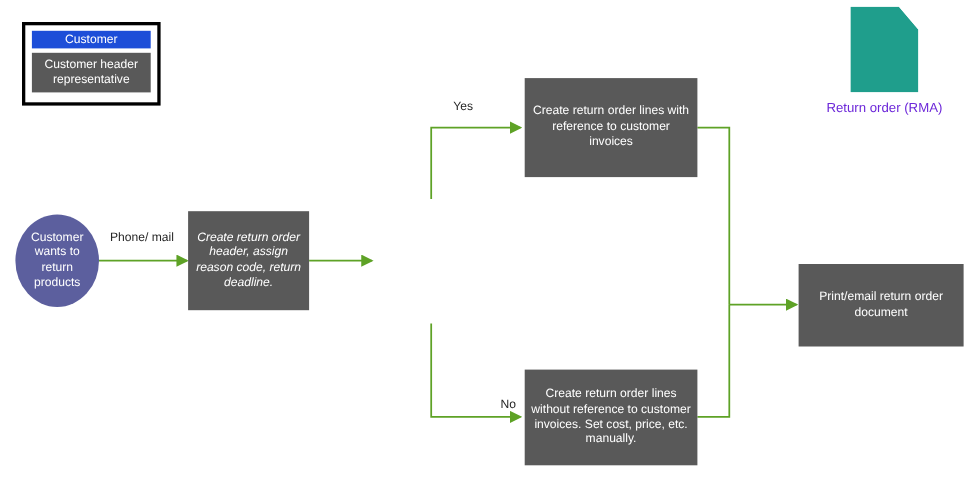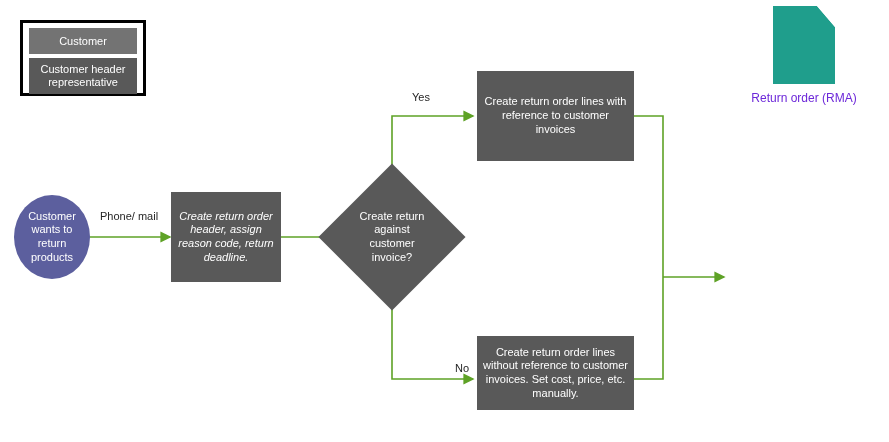--- a/index.html
+++ b/index.html
@@ -41,22 +41,22 @@
   .legend-swatch {
     width: 100%;
     box-sizing: border-box;
     text-align: center;
     color: #ffffff;
     font-size: 11px;
     line-height: 1.15;
     padding: 4px 2px;
   }
   .legend-swatch.customer {
-    background: #737373;
-    height: 26px;
+    background: #1d4ed8;
+    height: 16px;
     display: flex;
     align-items: center;
     justify-content: center;
     padding: 0;
   }
   .legend-swatch.csr {
     background: #595959;
     height: 36px;
     margin-top: 4px;
     display: flex;
@@ -192,33 +192,32 @@
   </div>
 
   <div class="node start" style="left:14px; top:195px; width:76px; height:84px;justify-content:flex-end;">
     <span>Customer wants to return products</span>
   </div>
 
   <div class="node process" style="left:171px; top:192px; width:110px; height:90px;font-style:italic;">
     <span>Create return order header, assign reason code, return deadline.</span>
   </div>
 
-  <div class="diamond-wrap" style="left:340px; top:185px; width:104px; height:104px;">
-    <div class="diamond-shape"></div>
-    <div class="diamond-label">Create return against customer invoice?</div>
-  </div>
 
   <div class="node process" style="left:477px; top:71px; width:157px; height:90px;">
     <span>Create return order lines with reference to customer invoices</span>
   </div>
 
-  <div class="node process" style="left:477px; top:336px; width:157px; height:74px;">
+  <div class="node process" style="left:477px; top:336px; width:157px; height:87px;">
     <span>Create return order lines without reference to customer invoices. Set cost, price, etc. manually.</span>
   </div>
 
+  <div class="node process" style="left:726px; top:240px; width:150px; height:75px;">
+    <span>Print/email return order document</span>
+  </div>
 
   <div class="doc-artifact" style="left:773px; top:6px; width:62px; height:78px;">
     <div class="doc-shape"></div>
     <div class="doc-fold"></div>
   </div>
   <div class="doc-caption" style="left:729px; top:91px; width:150px;">Return order (RMA)</div>
 
   <div class="edge-label" style="left:100px; top:210px;">Phone/ mail</div>
 
   <div class="edge-label" style="left:412px; top:91px;">Yes</div>

